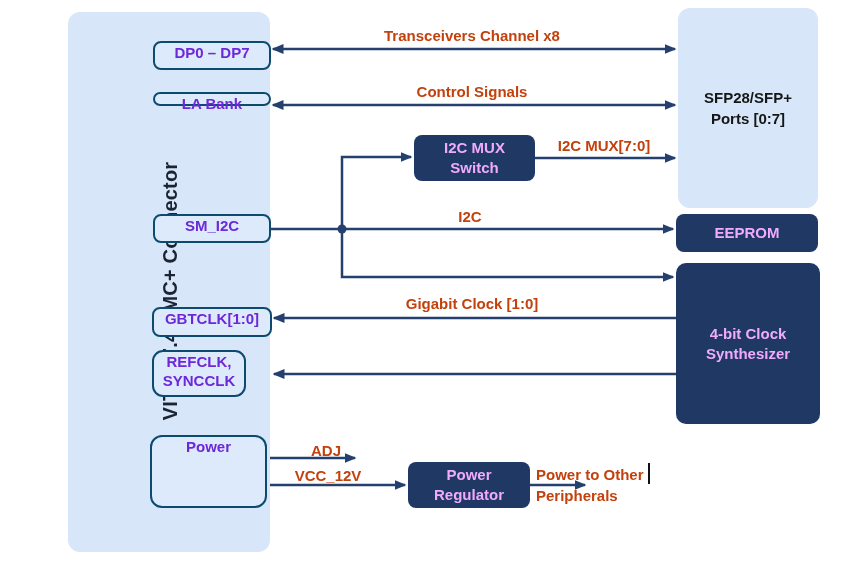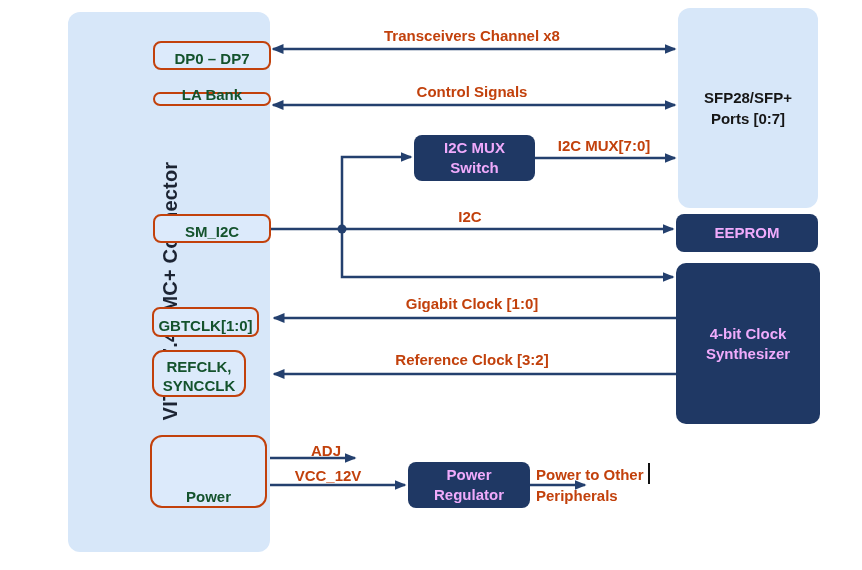--- a/index.html
+++ b/index.html
@@ -12,23 +12,23 @@
     background:#d7e7f9;border-radius:12px;
   }
   .vtitle{
     position:absolute;left:-33px;top:263px;width:270px;height:32px;
     transform:rotate(-90deg);transform-origin:center;
     text-align:center;line-height:32px;font-size:20px;font-weight:bold;color:#1c2433;
     letter-spacing:0.2px;white-space:nowrap;
   }
   .port{
     position:absolute;box-sizing:border-box;background:#dceafb;
-    border:2px solid #c2410c;border-radius:8px;
-    display:flex;align-items:flex-end;justify-content:center;
-    font-size:15px;font-weight:bold;color:#14532d;text-align:center;
+    border:2px solid #0c4a6e;border-radius:8px;
+    display:flex;align-items:flex-start;justify-content:center;
+    font-size:15px;font-weight:bold;color:#6d28d9;text-align:center;
     line-height:19px;white-space:pre-line;
   }
   .dark{
     position:absolute;box-sizing:border-box;background:#1f3864;border-radius:8px;
     display:flex;align-items:center;justify-content:center;
     font-size:15px;font-weight:bold;color:#f0abfc;text-align:center;
     line-height:20px;white-space:pre-line;
   }
   .lightblock{
     position:absolute;box-sizing:border-box;background:#d7e7f9;border-radius:12px;
@@ -72,41 +72,40 @@
     <circle cx="342" cy="229" r="4.5" fill="#24406e"></circle>
   </svg>
 
   <div class="bigrect">
     <div class="vtitle">VITA 57.4 FMC+ Connector</div>
   </div>
 
   <div class="port" style="left:153px;top:41px;width:118px;height:29px;"><span>DP0 – DP7</span></div>
   <div class="port" style="left:153px;top:92px;width:118px;height:14px;"><span>LA Bank</span></div>
   <div class="port" style="left:153px;top:214px;width:118px;height:29px;"><span>SM_I2C</span></div>
-  <div class="port" style="left:152px;top:307px;width:107px;height:30px;"><span>GBTCLK[1:0]</span></div>
+  <div class="port" style="left:152px;top:307px;width:120px;height:30px;"><span>GBTCLK[1:0]</span></div>
   <div class="port" style="left:152px;top:350px;width:94px;height:47px;border-radius:11px;"><span>REFCLK,
 SYNCCLK</span></div>
   <div class="port" style="left:150px;top:435px;width:117px;height:73px;border-radius:12px;"><span>Power</span></div>
 
   <div class="lightblock" style="left:678px;top:8px;width:140px;height:200px;"><span>SFP28/SFP+
 Ports [0:7]</span></div>
   <div class="dark" style="left:414px;top:135px;width:121px;height:46px;"><span>I2C MUX
 Switch</span></div>
   <div class="dark" style="left:676px;top:214px;width:142px;height:38px;"><span>EEPROM</span></div>
   <div class="dark" style="left:676px;top:263px;width:144px;height:161px;border-radius:10px;"><span>4-bit Clock
 Synthesizer</span></div>
   <div class="dark" style="left:408px;top:462px;width:122px;height:46px;"><span>Power
 Regulator</span></div>
 
   <div class="siglabel centered" style="left:472px;top:25px;">Transceivers Channel x8</div>
   <div class="siglabel centered" style="left:472px;top:81px;">Control Signals</div>
   <div class="siglabel centered" style="left:604px;top:135px;">I2C MUX[7:0]</div>
   <div class="siglabel centered" style="left:470px;top:206px;">I2C</div>
   <div class="siglabel centered" style="left:472px;top:293px;">Gigabit Clock [1:0]</div>
-  <div class="siglabel centered" style="left:472px;top:349px;">Reference Clock [3:2]</div>
   <div class="siglabel centered" style="left:326px;top:440px;">ADJ</div>
   <div class="siglabel centered" style="left:328px;top:465px;">VCC_12V</div>
   <div class="siglabel" style="left:536px;top:464px;">Power to Other
 Peripherals</div>
 
   <div class="caret"></div>
 
 </div>
 
 </body></html>

